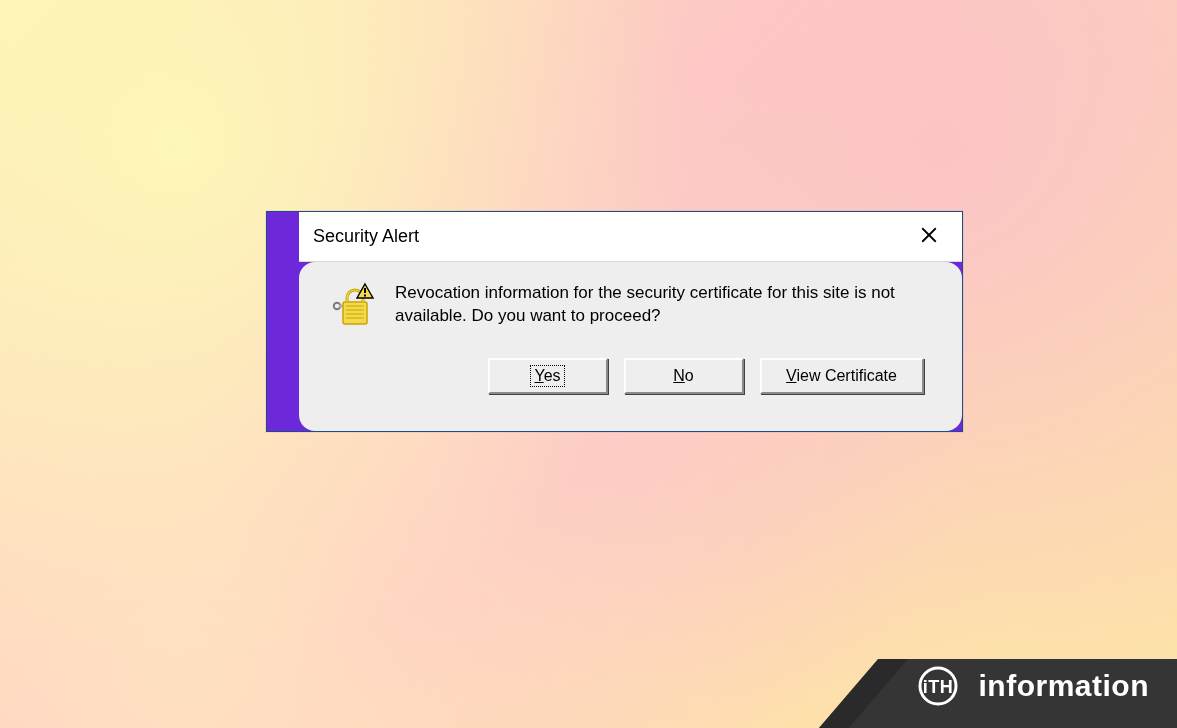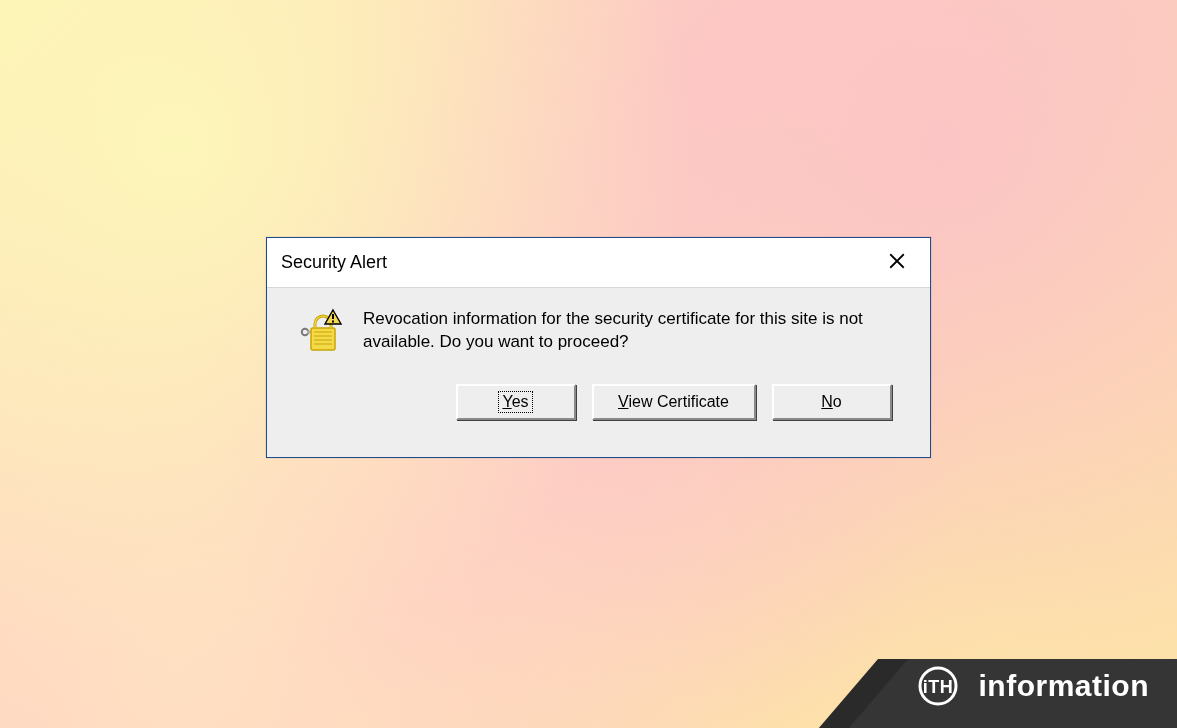--- a/index.html
+++ b/index.html
@@ -22,28 +22,29 @@
       radial-gradient(circle at 50% 55%, #fecdc7 0%, rgba(254,205,199,0) 55%),
       radial-gradient(circle at 15% 90%, #ffe0c2 0%, rgba(255,224,194,0) 50%),
       radial-gradient(circle at 85% 90%, #fde6a6 0%, rgba(253,230,166,0) 50%),
       linear-gradient(135deg, #fdf3b5, #fecac3 40%, #fddfa8 100%);
   }
 
   
   .dialog {
     position: absolute;
     left: 266px;
-    top: 237px;
+    top: 211px;
     width: 663px;
     height: 219px;
-    background: #fdba74;
+    background: #6d28d9;
     border: 1px solid #1c4c8c;
     box-shadow: 0 0 0 1px rgba(0,0,0,0.05);
     display: flex;
     flex-direction: column;
+    padding-left: 32px;
   }
 
   .titlebar {
     height: 49px;
     background: #ffffff;
     border-bottom: 1px solid #d7d7d7;
     display: flex;
     align-items: center;
     padding: 0 10px 0 14px;
   }
@@ -63,20 +64,21 @@
     cursor: pointer;
   }
   .close-btn svg { width: 18px; height: 18px; }
 
   .content {
     flex: 1;
     background: #eeeeee;
     display: flex;
     flex-direction: column;
     padding: 20px 30px 18px 30px;
+    border-radius: 16px;
   }
 
   .msg-row {
     display: flex;
     align-items: flex-start;
     gap: 18px;
     margin-bottom: 28px;
   }
 
   .icon-slot {
@@ -204,28 +206,28 @@
       </div>
       <div class="msg-text">Revocation information for the security certificate for this site is not available. Do you want to proceed?</div>
     </div>
 
     <div class="btn-row">
       <div class="btn">
         <span class="btn-default-wrap">
           <span class="mnemonic">Y</span><span>es</span>
         </span>
       </div>
+      <div class="btn">
+        <span>
+          <span class="mnemonic">N</span><span>o</span>
+        </span>
+      </div>
       <div class="btn btn-wide">
         <span>
           <span class="mnemonic">V</span><span>iew Certificate</span>
-        </span>
-      </div>
-      <div class="btn">
-        <span>
-          <span class="mnemonic">N</span><span>o</span>
         </span>
       </div>
     </div>
   </div>
 
 </div>
 
 <div class="corner">
   <svg class="corner-shape" viewBox="0 0 420 116" preserveAspectRatio="none">
     <polygon points="80,116 140,46 420,46 420,116" fill="#353535"></polygon>

